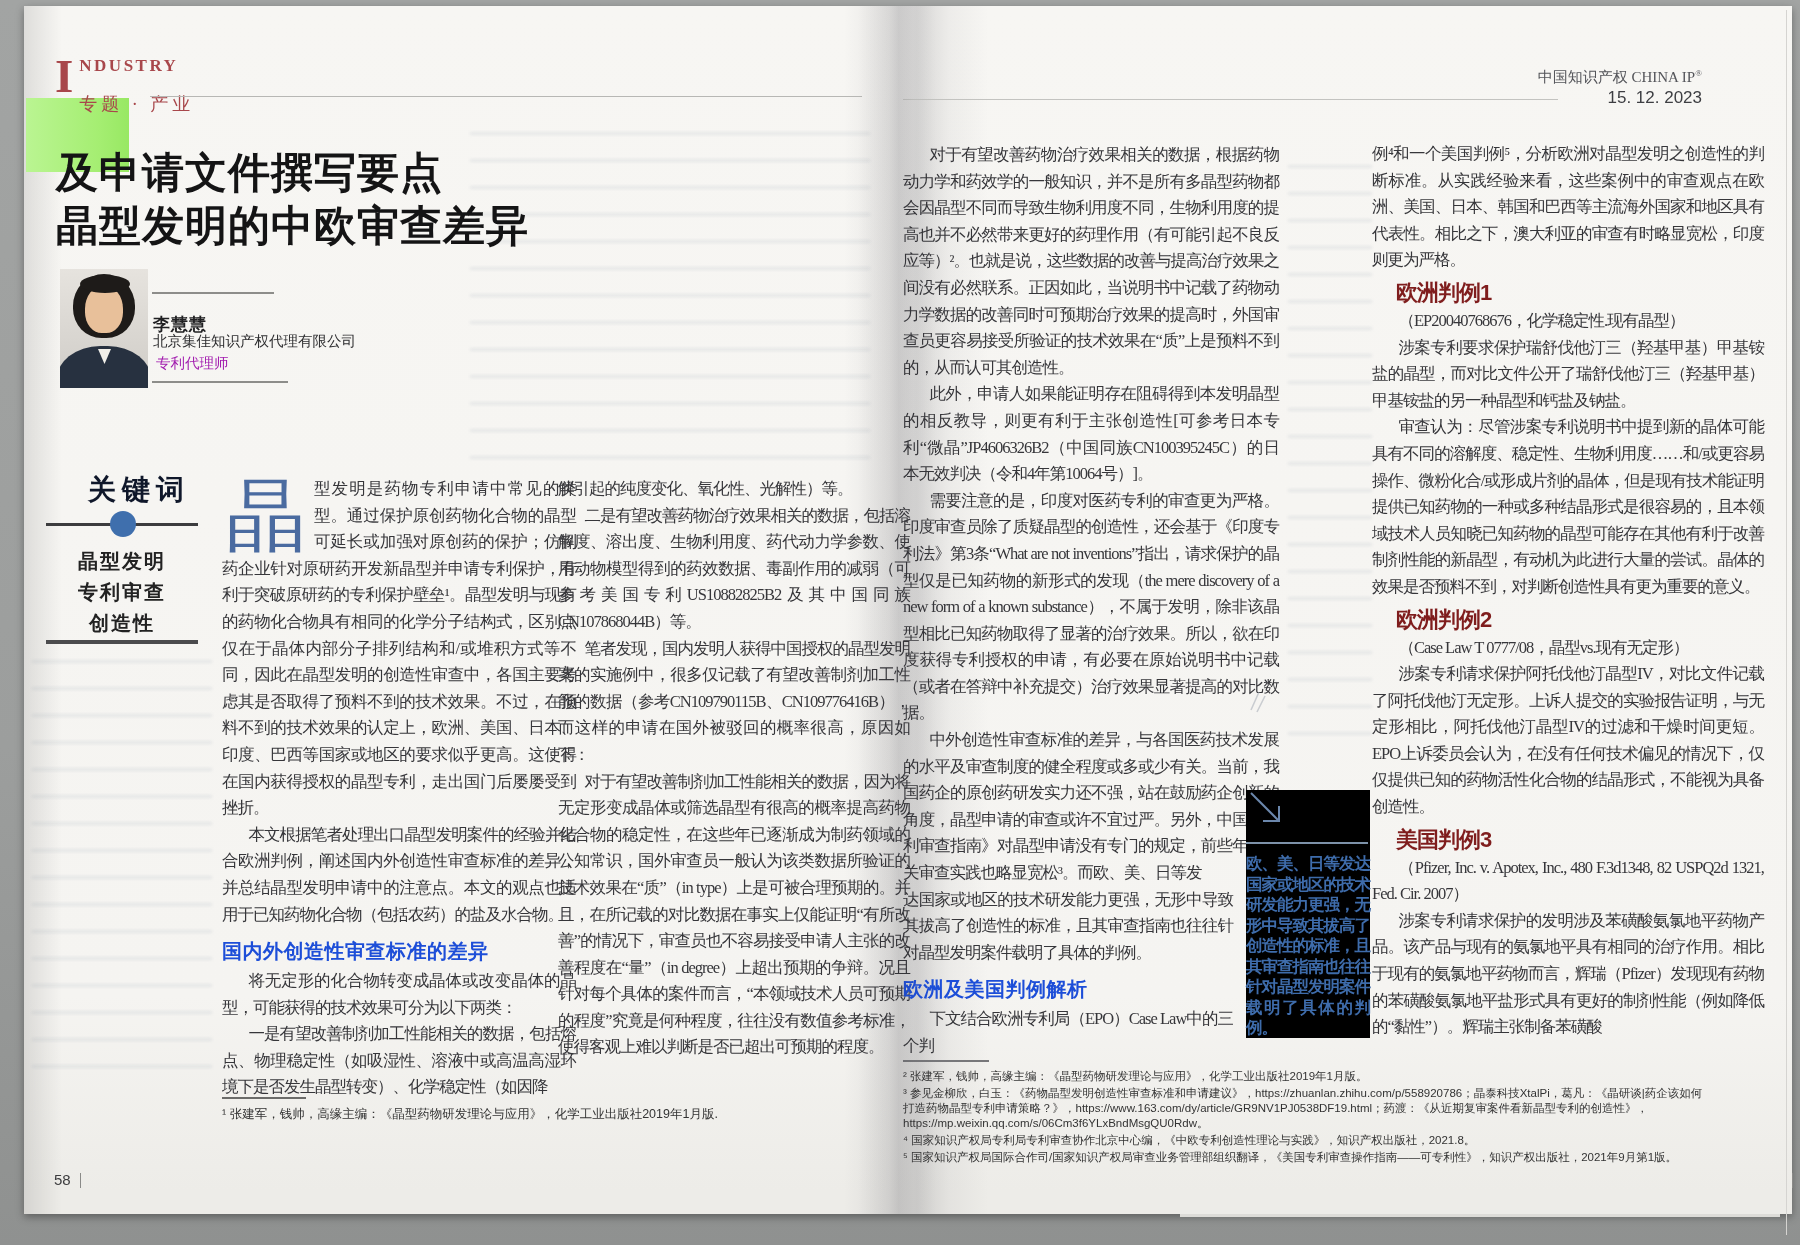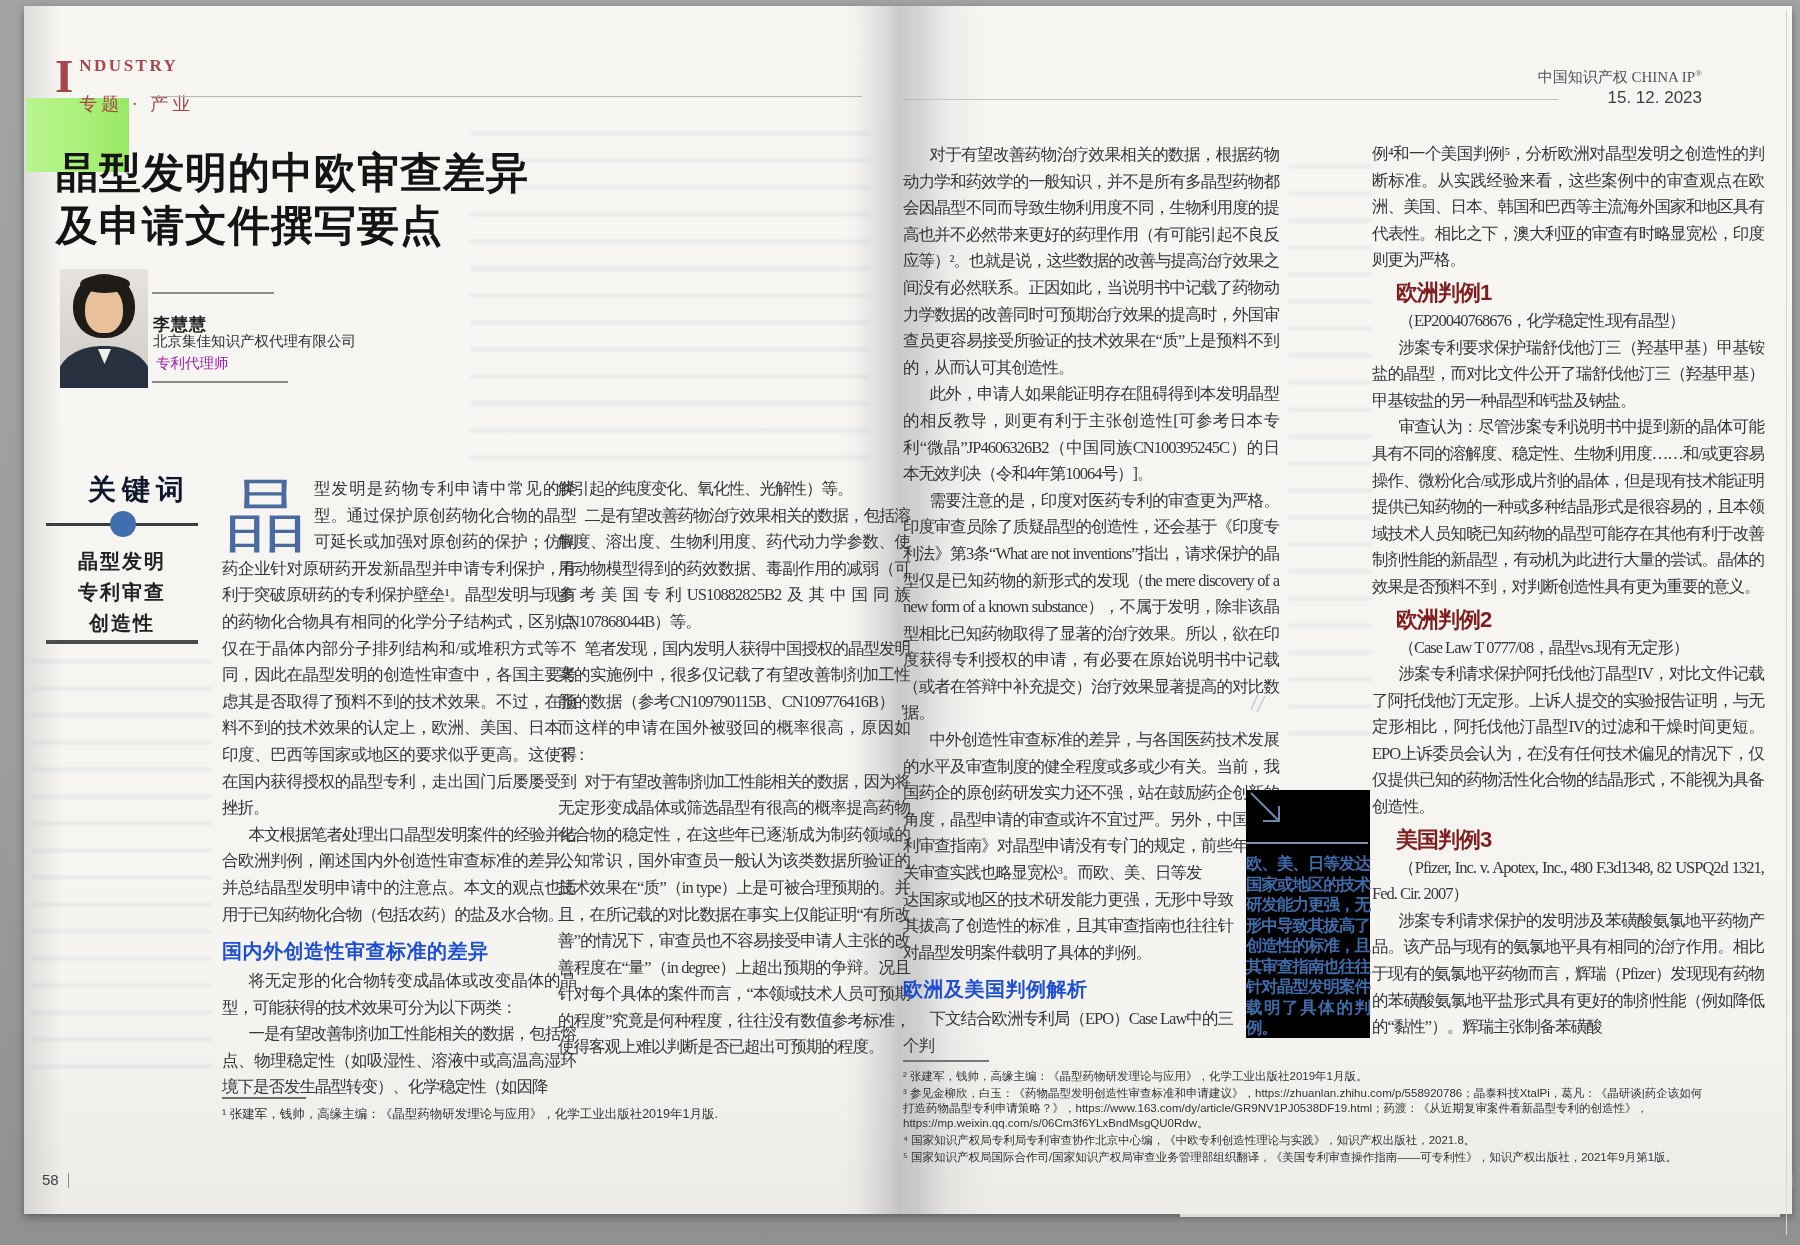--- a/index.html
+++ b/index.html
@@ -86,21 +86,21 @@
   
   .fn-rule58{position:absolute;left:222px;top:1097px;width:84px;height:2px;background:#6b6b69;}
   .fn58{position:absolute;left:222px;top:1106px;width:560px;font:400 12.5px/16px "Liberation Sans",sans-serif;color:#333;}
   .fn59{position:absolute;left:903px;top:1060px;width:800px;}
   .fn-rule59{width:86px;height:2px;background:#77777a;margin-bottom:7px;}
   .fn59 p{font:400 11.5px/15px "Liberation Sans",sans-serif;color:#333;margin:0 0 2px;text-align:left;}
 
   
   .pagenum{position:absolute;top:1171px;display:flex;align-items:center;gap:9px;
     font:400 15px/18px "Liberation Sans",sans-serif;color:#3d3d3f;}
-  .pn-left{left:42px;}
+  .pn-left{left:54px;}
   .pn-right{left:1792px;}
   .pn-bar{width:1px;height:15px;background:#8a8a88;}
 
   .gutter-dark{position:absolute;left:858px;top:6px;width:78px;height:1208px;pointer-events:none;
     background:linear-gradient(90deg, rgba(40,40,50,0) 0, rgba(40,40,50,.07) 40%, rgba(40,40,50,.12) 52%, rgba(40,40,50,.04) 72%, rgba(40,40,50,0) 100%);}
   .pencil{position:absolute;left:1248px;top:688px;opacity:.55;}
 </style>
 </head>
 <body>
 
@@ -121,22 +121,22 @@
   </span>
 </div>
 <div class="rule-top-l"></div>
 <div class="rule-top-r"></div>
 <div class="header-right">
   <div class="hr1"><span>中国知识产权 CHINA IP</span><sup>®</sup></div>
   <div class="hr2">15. 12. 2023</div>
 </div>
 
 <div class="title">
+  <div>及申请文件撰写要点</div>
   <div>晶型发明的中欧审查差异</div>
-  <div>及申请文件撰写要点</div>
 </div>
 <div class="photo">
   <div class="ph-hair"></div>
   <div class="ph-face"></div>
   <div class="ph-fringe"></div>
   <div class="ph-suit"></div>
   <div class="ph-collar"></div>
 </div>
 <div class="a-rule1"></div>
 <div class="a-name">李慧慧</div>

